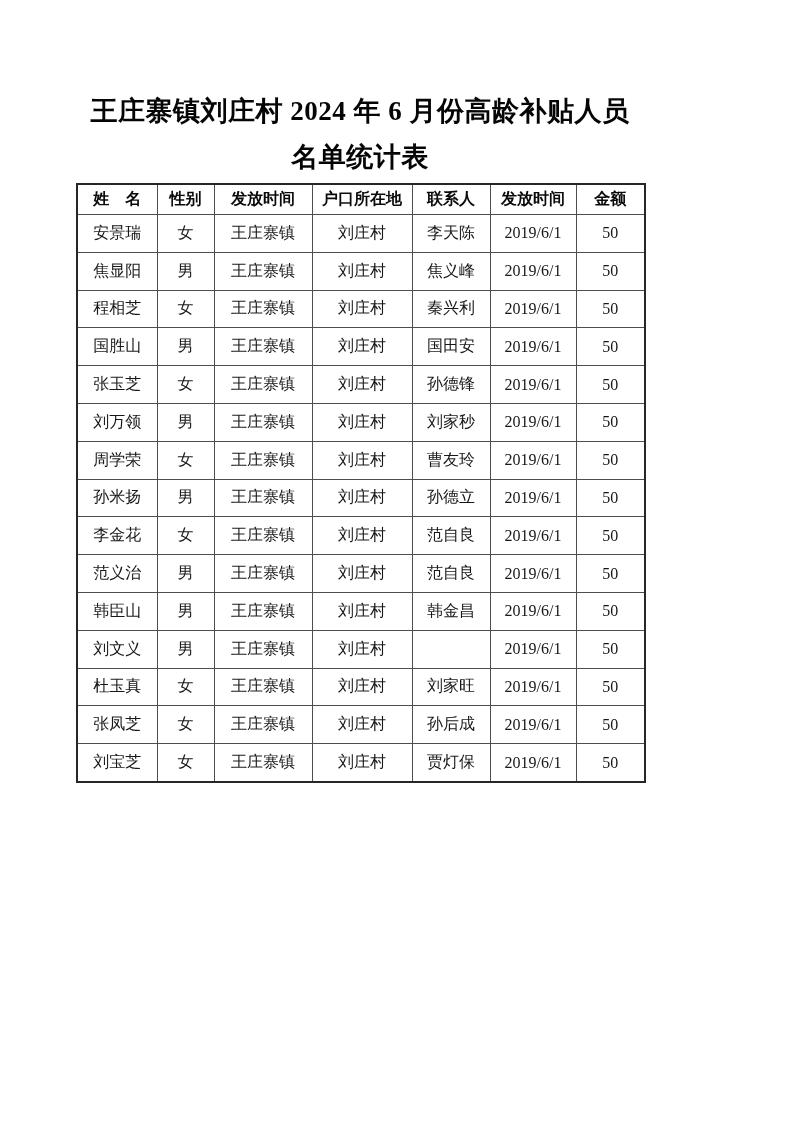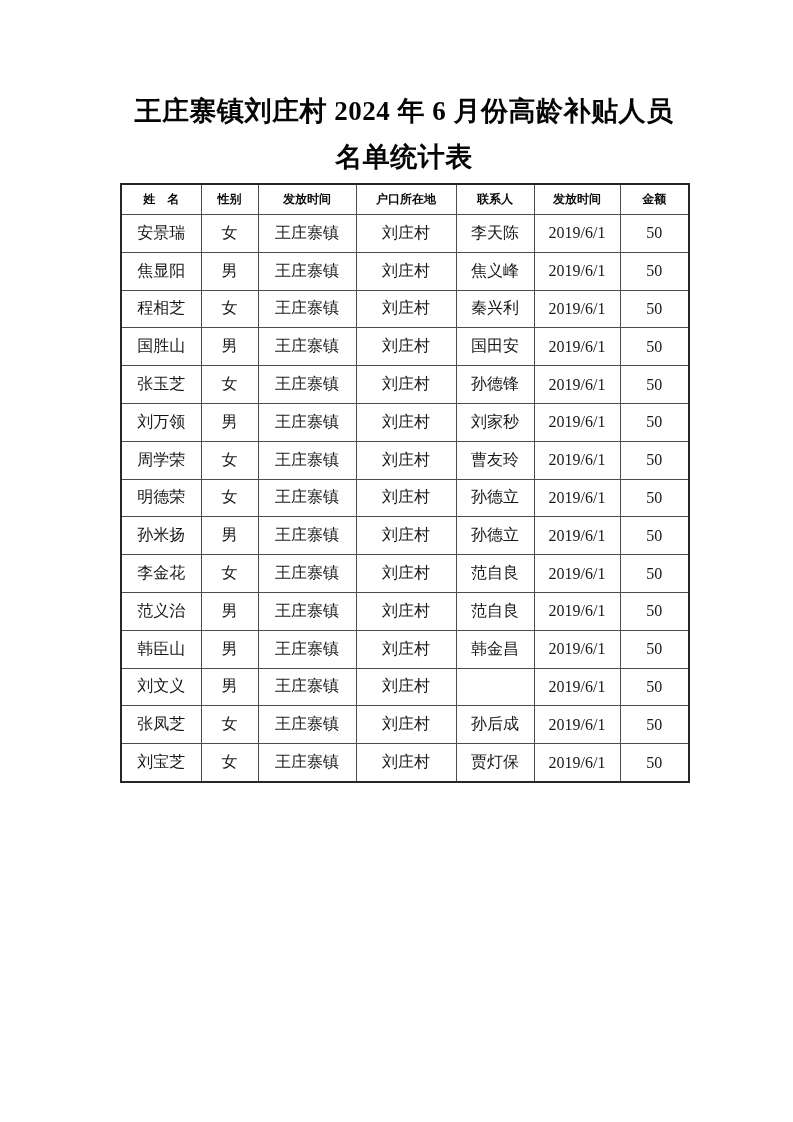--- a/index.html
+++ b/index.html
@@ -6,21 +6,21 @@
     margin: 0;
     padding: 0;
     background: #ffffff;
   }
   .page {
     position: relative;
     width: 793px;
     height: 1122px;
     background: #ffffff;
     box-sizing: border-box;
-    padding: 88px 105px 0 120px;
+    padding: 88px 105px 0 76px;
     font-family: "Liberation Serif", "DejaVu Serif", serif;
     color: #000000;
     overflow: hidden;
   }
   .title {
     width: 568px;
     text-align: center;
     font-weight: bold;
     font-size: 27px;
     line-height: 46px;
@@ -41,21 +41,21 @@
     vertical-align: middle;
     padding: 0 2px;
     font-size: 16px;
     color: #171717;
     overflow: hidden;
     white-space: nowrap;
   }
   table.subsidy th {
     height: 29px;
     font-weight: bold;
-    font-size: 12px;
+    font-size: 16px;
     color: #0a0a0a;
   }
   table.subsidy td {
     height: 36.8px;
     font-weight: normal;
   }
   col.c0 { width: 80px; }
   col.c1 { width: 57px; }
   col.c2 { width: 98px; }
   col.c3 { width: 100px; }
@@ -151,38 +151,29 @@
         <tr>
           <td>周学荣</td>
           <td>女</td>
           <td>王庄寨镇</td>
           <td>刘庄村</td>
           <td>曹友玲</td>
           <td>2019/6/1</td>
           <td>50</td>
         </tr>
         <tr>
-          <td>明德荣</td>
-          <td>女</td>
+          <td>孙米扬</td>
+          <td>男</td>
           <td>王庄寨镇</td>
           <td>刘庄村</td>
           <td>孙德立</td>
           <td>2019/6/1</td>
           <td>50</td>
         </tr>
         <tr>
-          <td>孙米扬</td>
-          <td>男</td>
-          <td>王庄寨镇</td>
-          <td>刘庄村</td>
-          <td>孙德立</td>
-          <td>2019/6/1</td>
-          <td>50</td>
-        </tr>
-        <tr>
           <td>李金花</td>
           <td>女</td>
           <td>王庄寨镇</td>
           <td>刘庄村</td>
           <td>范自良</td>
           <td>2019/6/1</td>
           <td>50</td>
         </tr>
         <tr>
           <td>范义治</td>
@@ -201,20 +192,29 @@
           <td>韩金昌</td>
           <td>2019/6/1</td>
           <td>50</td>
         </tr>
         <tr>
           <td>刘文义</td>
           <td>男</td>
           <td>王庄寨镇</td>
           <td>刘庄村</td>
           <td></td>
+          <td>2019/6/1</td>
+          <td>50</td>
+        </tr>
+        <tr>
+          <td>杜玉真</td>
+          <td>女</td>
+          <td>王庄寨镇</td>
+          <td>刘庄村</td>
+          <td>刘家旺</td>
           <td>2019/6/1</td>
           <td>50</td>
         </tr>
         <tr>
           <td>张凤芝</td>
           <td>女</td>
           <td>王庄寨镇</td>
           <td>刘庄村</td>
           <td>孙后成</td>
           <td>2019/6/1</td>

